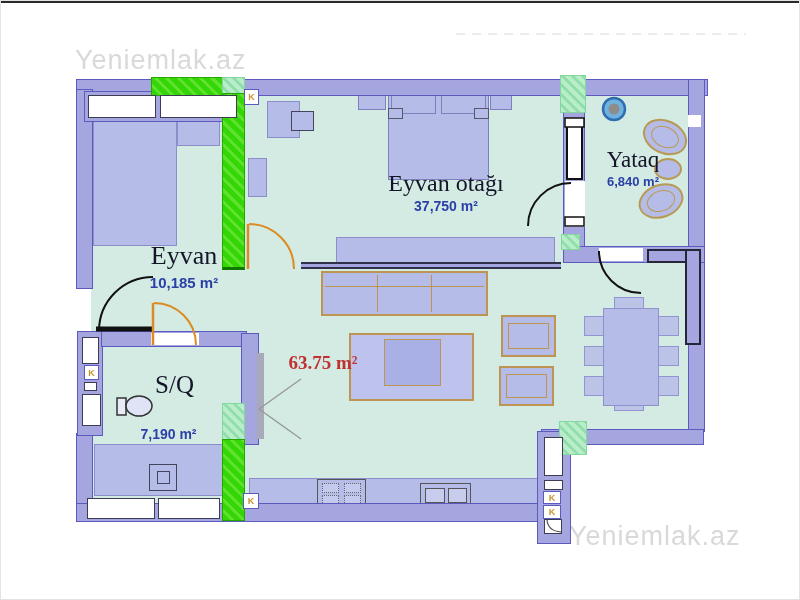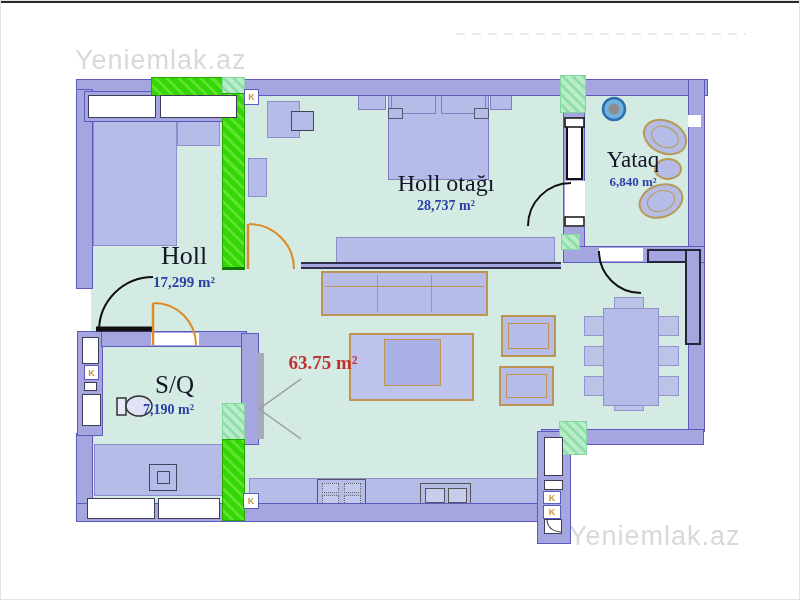--- a/index.html
+++ b/index.html
@@ -14,21 +14,21 @@
   .partition{position:absolute;background:#a5a5e0;border-top:2px solid #30304a;border-bottom:2px solid #30304a;box-sizing:border-box;}
   .win{position:absolute;background:#ffffff;border:1px solid #3c3c55;box-sizing:border-box;}
   .green{position:absolute;background:repeating-linear-gradient(45deg,#35d606 0 5px,#5fe22e 5px 8px);border:1px solid #24a800;box-sizing:border-box;}
   .mintg{position:absolute;background:repeating-linear-gradient(45deg,#b9ecc9 0 4px,#90dfab 4px 7px);border:1px solid #84d79e;box-sizing:border-box;}
   .furn{position:absolute;background:#b6bce8;border:1px solid #8d8dcc;box-sizing:border-box;}
   .furn-tan{position:absolute;background:#b6bce8;border:2px solid #bd9452;box-sizing:border-box;}
   .chair{position:absolute;background:rgba(182,188,232,0.85);border:1px solid #9494d2;box-sizing:border-box;}
   .kbox{position:absolute;background:#ffffff;border:1px solid #5c5abf;color:#c89432;
         font:bold 9px "Liberation Sans",sans-serif;display:flex;align-items:center;justify-content:center;box-sizing:border-box;}
   .room-name{position:absolute;font-family:"Liberation Serif",serif;color:#15152a;text-align:center;line-height:1.05;}
-  .room-area{position:absolute;font-family:Liberation Serif, serif;font-weight:bold;color:#2b3fa8;text-align:center;line-height:1.05;}
+  .room-area{position:absolute;font-family:Liberation Sans, sans-serif;font-weight:bold;color:#2b3fa8;text-align:center;line-height:1.05;}
   .total-area{position:absolute;font-family:"Liberation Serif",serif;font-weight:bold;color:#c03232;text-align:center;}
   .watermark{position:absolute;color:#d9d9d9;font-size:27px;letter-spacing:1px;font-family:"Liberation Sans",sans-serif;}
   svg.overlay{position:absolute;left:0;top:0;pointer-events:none;}
   .burner{position:absolute;border:1px dotted #666;background:#c4c9ee;box-sizing:border-box;}
   .basin{position:absolute;border:1px solid #555;background:#c8cdee;box-sizing:border-box;}
   .inner-line-v{position:absolute;width:1px;background:#bd9452;top:2px;bottom:2px;}
   .inner-line-h{position:absolute;height:1px;background:#bd9452;left:2px;right:2px;}
   .arm-inner{position:absolute;left:5px;right:5px;top:6px;bottom:6px;border:1px solid #bd9452;}
 </style>
 </head>
@@ -181,27 +181,27 @@
     </g>
     <ellipse cx="667" cy="168" rx="13" ry="10" fill="#b6bce8" stroke="#b99a55" stroke-width="2"></ellipse>
     <g transform="rotate(-20 660 200)">
       <ellipse cx="660" cy="200" rx="22" ry="16" fill="#b6bce8" stroke="#b99a55" stroke-width="2"></ellipse>
       <ellipse cx="660" cy="200" rx="14" ry="10" fill="none" stroke="#b99a55" stroke-width="1"></ellipse>
     </g>
 
     <path d="M 546 519 Q 547 530 560 531" fill="none" stroke="#555" stroke-width="1.2"></path>
   </svg>
 
-  <div class="room-name" style="left:355px;top:170px;width:180px;font-size:24px;">Holl otağı</div>
-  <div class="room-area" style="left:355px;top:198px;width:180px;font-size:14px;">28,737 m²</div>
+  <div class="room-name" style="left:355px;top:170px;width:180px;font-size:24px;">Eyvan otağı</div>
+  <div class="room-area" style="left:355px;top:198px;width:180px;font-size:14px;">37,750 m²</div>
 
   <div class="room-name" style="left:584px;top:147px;width:96px;font-size:23px;">Yataq</div>
   <div class="room-area" style="left:584px;top:174px;width:96px;font-size:13px;">6,840 m²</div>
 
-  <div class="room-name" style="left:128px;top:241px;width:110px;font-size:26px;">Holl</div>
-  <div class="room-area" style="left:118px;top:274px;width:130px;font-size:15px;">17,299 m²</div>
+  <div class="room-name" style="left:128px;top:241px;width:110px;font-size:26px;">Eyvan</div>
+  <div class="room-area" style="left:118px;top:274px;width:130px;font-size:15px;">10,185 m²</div>
 
   <div class="room-name" style="left:126px;top:371px;width:95px;font-size:25px;">S/Q</div>
-  <div class="room-area" style="left:110px;top:402px;width:115px;font-size:14px;">7,190 m²</div>
+  <div class="room-area" style="left:110px;top:426px;width:115px;font-size:14px;">7,190 m²</div>
 
 
   <div class="total-area" style="left:272px;top:351px;width:100px;font-size:19px;">63.75 m²</div>
 </div>
 
 </body></html>

